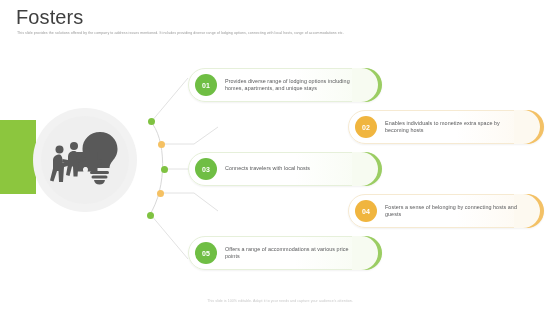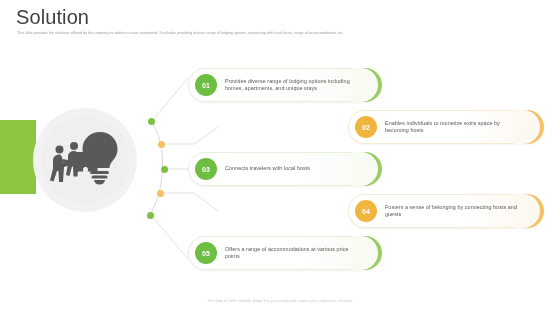--- a/index.html
+++ b/index.html
@@ -127,21 +127,21 @@
     text-align:center;
     font-size:3.6px;line-height:5px;color:#c9c9c9;
     letter-spacing:.05px;
   }
 </style>
 </head>
 <body>
 
 <div class="slide">
 
-  <div class="title">Solution</div>
+  <div class="title">Fosters</div>
   <div class="subtitle">This slide provides the solutions offered by the company to address issues mentioned. It includes providing diverse range of lodging options, connecting with local hosts, range of accommodations etc.</div>
 
   <div class="green-bar"></div>
   <div class="big-circle"></div>
   <div class="big-circle-inner"></div>
 
   <div class="icon-wrap">
     <svg viewBox="0 0 140 124" xmlns="http://www.w3.org/2000/svg">
       <g fill="#595959">
 

